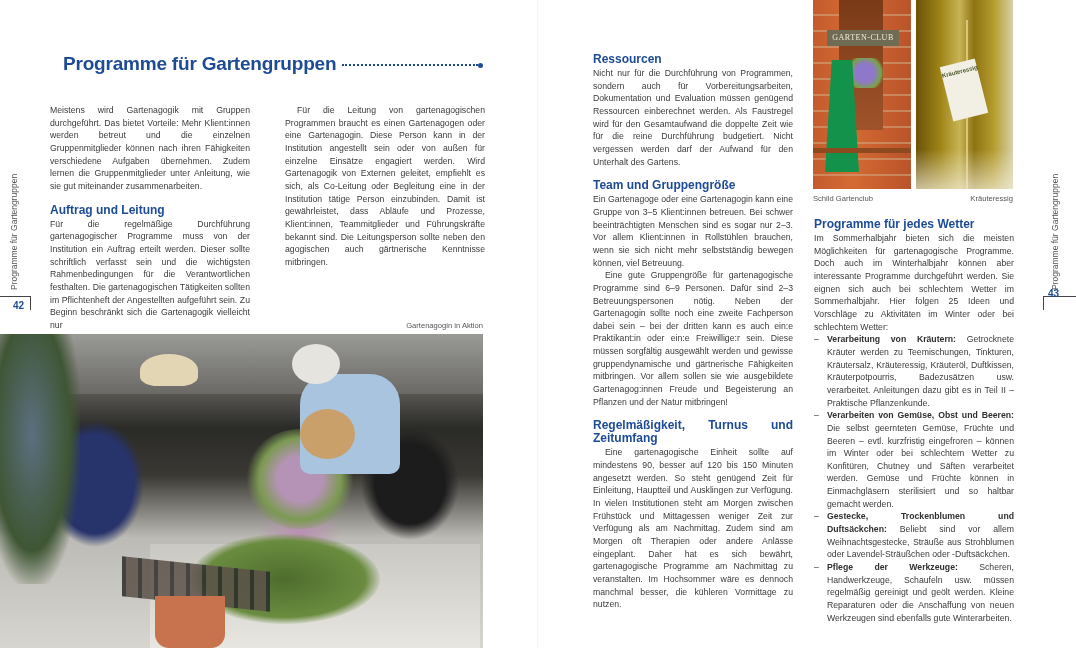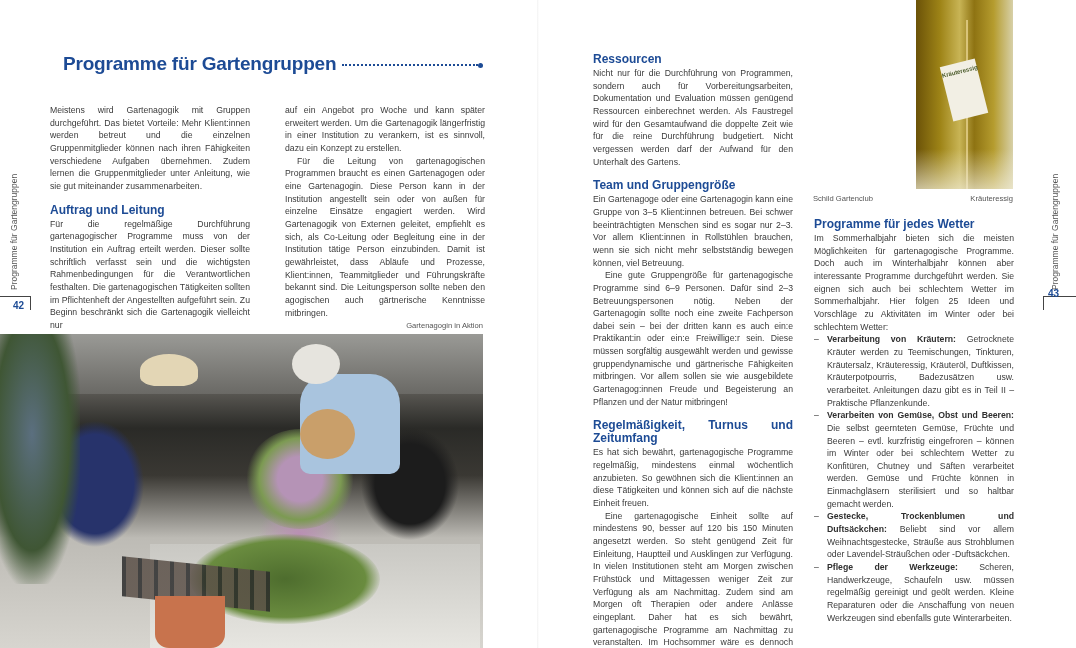--- a/index.html
+++ b/index.html
@@ -87,21 +87,20 @@
     </div>
 
     <div class="col" style="left:50px; top:104px; width:200px;">
       <p>Meistens wird Gartenagogik mit Gruppen durchgeführt. Das bietet Vorteile: Mehr Klient:innen werden betreut und die einzelnen Gruppenmitglieder können nach ihren Fähigkeiten verschiedene Aufgaben übernehmen. Zudem lernen die Gruppenmitglieder unter Anleitung, wie sie gut miteinander zusammenarbeiten.</p>
       <div class="gap"></div>
       <h3>Auftrag und Leitung</h3>
       <p>Für die regelmäßige Durchführung gartenagogischer Programme muss von der Institution ein Auftrag erteilt werden. Dieser sollte schriftlich verfasst sein und die wichtigsten Rahmenbedingungen für die Verantwortlichen festhalten. Die gartenagogischen Tätigkeiten sollten im Pflichtenheft der Angestellten aufgeführt sein. Zu Beginn beschränkt sich die Gartenagogik vielleicht nur</p>
     </div>
 
     <div class="col" style="left:285px; top:104px; width:200px;">
-      <p>auf ein Angebot pro Woche und kann später erweitert werden. Um die Gartenagogik längerfristig in einer Institution zu verankern, ist es sinnvoll, dazu ein Konzept zu erstellen.</p>
       <p class="indent">Für die Leitung von gartenagogischen Programmen braucht es einen Gartenagogen oder eine Gartenagogin. Diese Person kann in der Institution angestellt sein oder von außen für einzelne Einsätze engagiert werden. Wird Gartenagogik von Externen geleitet, empfiehlt es sich, als Co-Leitung oder Begleitung eine in der Institution tätige Person einzubinden. Damit ist gewährleistet, dass Abläufe und Prozesse, Klient:innen, Teammitglieder und Führungskräfte bekannt sind. Die Leitungsperson sollte neben den agogischen auch gärtnerische Kenntnisse mitbringen.</p>
     </div>
 
     <div class="side-label" style="left:9px; top:290px; transform: rotate(-90deg);">Programme für Gartengruppen</div>
     <div class="tab-line" style="left:0; top:296px; width:31px; height:14px; border-width:1px 1px 0 0;"></div>
     <div class="page-num" style="left:13px; top:300px;">42</div>
 
     <div class="caption" style="right:55px; top:321px;margin-left:13px;">Gartenagogin in Aktion</div>
 
     <div class="photo photo-garden">
@@ -125,40 +124,46 @@
 
     <div class="col" style="left:55px; top:53px; width:200px;">
       <h3>Ressourcen</h3>
       <p>Nicht nur für die Durchführung von Programmen, sondern auch für Vorbereitungsarbeiten, Dokumentation und Evaluation müssen genügend Ressourcen einberechnet werden. Als Faustregel wird für den Gesamtaufwand die doppelte Zeit wie für die reine Durchführung budgetiert. Nicht vergessen werden darf der Aufwand für den Unterhalt des Gartens.</p>
       <div class="gap"></div>
       <h3>Team und Gruppengröße</h3>
       <p>Ein Gartenagoge oder eine Gartenagogin kann eine Gruppe von 3–5 Klient:innen betreuen. Bei schwer beeinträchtigten Menschen sind es sogar nur 2–3. Vor allem Klient:innen in Rollstühlen brauchen, wenn sie sich nicht mehr selbstständig bewegen können, viel Betreuung.</p>
       <p class="indent">Eine gute Gruppengröße für gartenagogische Programme sind 6–9 Personen. Dafür sind 2–3 Betreuungspersonen nötig. Neben der Gartenagogin sollte noch eine zweite Fachperson dabei sein – bei der dritten kann es auch ein:e Praktikant:in oder ein:e Freiwillige:r sein. Diese müssen sorgfältig ausgewählt werden und gewisse gruppendynamische und gärtnerische Fähigkeiten mitbringen. Vor allem sollen sie wie ausgebildete Gartenagog:innen Freude und Begeisterung an Pflanzen und der Natur mitbringen!</p>
       <div class="gap"></div>
       <h3>Regelmäßigkeit, Turnus und Zeitumfang</h3>
-      <p>Es hat sich bewährt, gartenagogische Programme regelmäßig, mindestens einmal wöchentlich anzubieten. So gewöhnen sich die Klient:innen an diese Tätigkeiten und können sich auf die nächste Einheit freuen.</p>
       <p class="indent">Eine gartenagogische Einheit sollte auf mindestens 90, besser auf 120 bis 150 Minuten angesetzt werden. So steht genügend Zeit für Einleitung, Hauptteil und Ausklingen zur Verfügung. In vielen Institutionen steht am Morgen zwischen Frühstück und Mittagessen weniger Zeit zur Verfügung als am Nachmittag. Zudem sind am Morgen oft Therapien oder andere Anlässe eingeplant. Daher hat es sich bewährt, gartenagogische Programme am Nachmittag zu veranstalten. Im Hochsommer wäre es dennoch manchmal besser, die kühleren Vormittage zu nutzen.</p>
     </div>
 
     <div class="col" style="left:276px; top:218px; width:200px;">
       <h3>Programme für jedes Wetter</h3>
       <p>Im Sommerhalbjahr bieten sich die meisten Möglichkeiten für gartenagogische Programme. Doch auch im Winterhalbjahr können aber interessante Programme durchgeführt werden. Sie eignen sich auch bei schlechtem Wetter im Sommerhalbjahr. Hier folgen 25 Ideen und Vorschläge zu Aktivitäten im Winter oder bei schlechtem Wetter:</p>
       <ul class="bullet-list">
         <li><span class="dash">–</span><b>Verarbeitung von Kräutern:</b> <span>Getrocknete Kräuter werden zu Teemischungen, Tinkturen, Kräutersalz, Kräuteressig, Kräuteröl, Duftkissen, Kräuterpotpourris, Badezusätzen usw. verarbeitet. Anleitungen dazu gibt es in Teil II – Praktische Pflanzenkunde.</span></li>
         <li><span class="dash">–</span><b>Verarbeiten von Gemüse, Obst und Beeren:</b> <span>Die selbst geernteten Gemüse, Früchte und Beeren – evtl. kurzfristig eingefroren – können im Winter oder bei schlechtem Wetter zu Konfitüren, Chutney und Säften verarbeitet werden. Gemüse und Früchte können in Einmachgläsern sterilisiert und so haltbar gemacht werden.</span></li>
         <li><span class="dash">–</span><b>Gestecke, Trockenblumen und Duftsäckchen:</b> <span>Beliebt sind vor allem Weihnachtsgestecke, Sträuße aus Strohblumen oder Lavendel-Sträußchen oder -Duftsäckchen.</span></li>
         <li><span class="dash">–</span><b>Pflege der Werkzeuge:</b> <span>Scheren, Handwerkzeuge, Schaufeln usw. müssen regelmäßig gereinigt und geölt werden. Kleine Reparaturen oder die Anschaffung von neuen Werkzeugen sind ebenfalls gute Winterarbeiten.</span></li>
       </ul>
     </div>
 
     <div class="side-label" style="left:512px; top:290px; transform: rotate(-90deg);">Programme für Gartengruppen</div>
     <div class="tab-line" style="left:505px; top:296px; width:33px; height:14px; border-width:1px 0 0 1px;"></div>
     <div class="page-num" style="left:510px; top:288px;">43</div>
   </div>
 
+  <div class="photo photo-club">
+    <div class="niche"></div>
+    <div class="sign">GARTEN-CLUB</div>
+    <div class="lavender"></div>
+    <div class="apron"></div>
+    <div class="rail"></div>
+  </div>
   <div class="photo photo-vinegar">
     <div class="string"></div>
     <div class="label">Kräuteressig</div>
     <div class="glass"></div>
   </div>
   <div class="caption" style="left:813px; top:194px;">Schild Gartenclub</div>
   <div class="caption" style="right:63px; top:194px;">Kräuteressig</div>
 
 </div>
 

